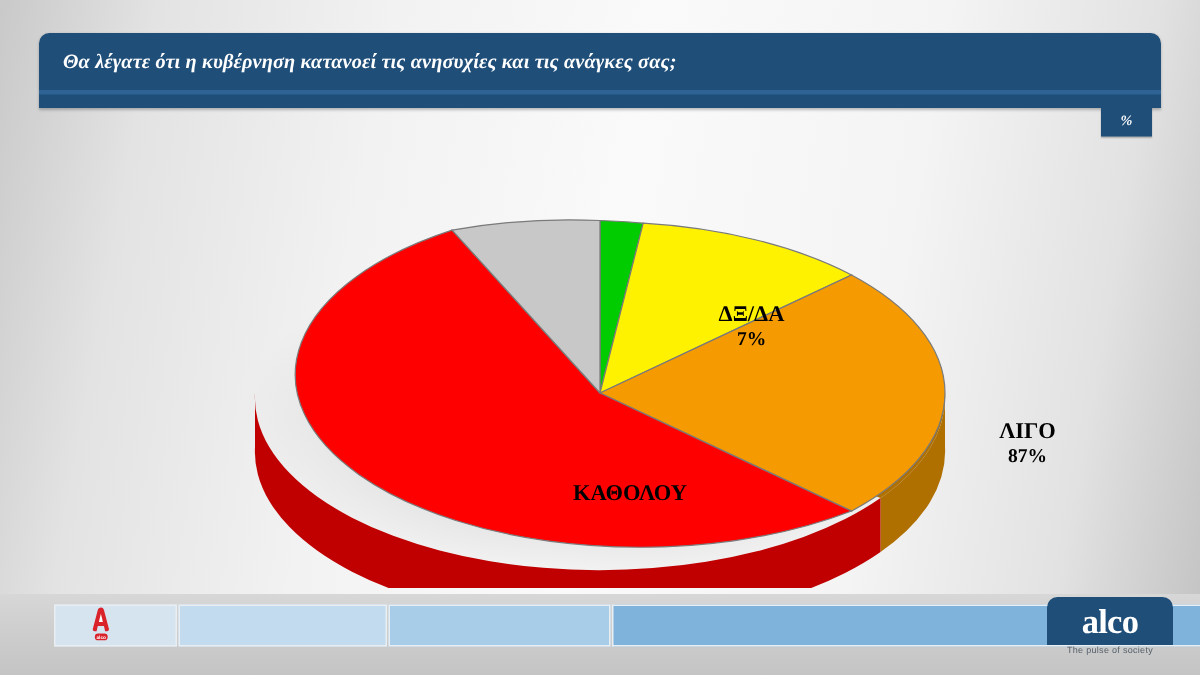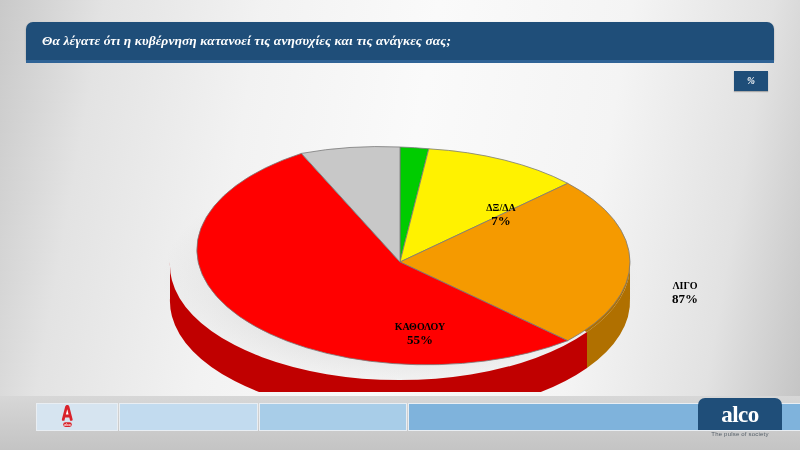--- a/index.html
+++ b/index.html
@@ -7,21 +7,21 @@
     width:800px; height:450px; overflow:hidden;
     font-family:"Liberation Serif", serif;
   }
   body {
     position:relative;
     background:linear-gradient(100deg,#c9c9c9 0%,#e3e3e3 12%,#f2f2f2 30%,#fafafa 50%,#f4f4f4 72%,#e2e2e2 88%,#c2c2c2 100%);
   }
 
   
   #header-bar {
-    position:absolute; left:26px; top:22px; width:748px; height:38px;
+    position:absolute; left:26px; top:22px; width:748px; height:50px;
     background:#1f4e79;
     border-radius:7px 7px 0 0;
     box-shadow:0 1px 2px rgba(0,0,0,.25);
   }
   #header-title {
     position:absolute; left:16px; top:0; right:10px; height:38px;
     display:flex; align-items:center;
     color:#ffffff; font-size:13.5px; font-weight:bold; font-style:italic;
     letter-spacing:.1px; white-space:nowrap;
   }
@@ -43,21 +43,21 @@
   #chart-area {
     position:absolute; left:150px; top:92px; width:500px; height:300px;
   }
   #pie-svg { display:block; width:500px; height:300px; }
 
   .slice-label {
     position:absolute; text-align:center; color:#000;
     font-family:"Liberation Serif", serif;
     font-weight:bold; line-height:1.15; white-space:nowrap;
   }
-  .slice-label .lab { display:block; font-size:10px; }
+  .slice-label .lab { display:block; font-size:15px; }
   .slice-label .val { display:block; font-size:13px; }
 
   #label-poly    { left:371px; top:110px; width:60px; }
   #label-dxda    { left:316px; top:110px; width:70px; }
   #label-arketa  { left:421px; top:124px; width:84px; }
   #label-ligo    { left:500px; top:188px; width:70px; }
   #label-katholou{ left:200px; top:229px; width:140px; }
 
   
   #footer-strip {
@@ -145,21 +145,20 @@
 
 
 
   <div class="slice-label" id="label-ligo">
     <span class="lab">ΛΙΓΟ</span>
     <span class="val">87%</span>
   </div>
 
   <div class="slice-label" id="label-katholou">
     <span class="lab">ΚΑΘΟΛΟΥ</span>
-    <span class="val">55%</span>
   </div>
 </div>
 
 <div id="footer-strip"></div>
 
 <div class="foot-seg" id="foot-seg-1"></div>
 <div class="foot-seg" id="foot-seg-2"></div>
 <div class="foot-seg" id="foot-seg-3"></div>
 <div class="foot-seg" id="foot-seg-4"></div>
 

